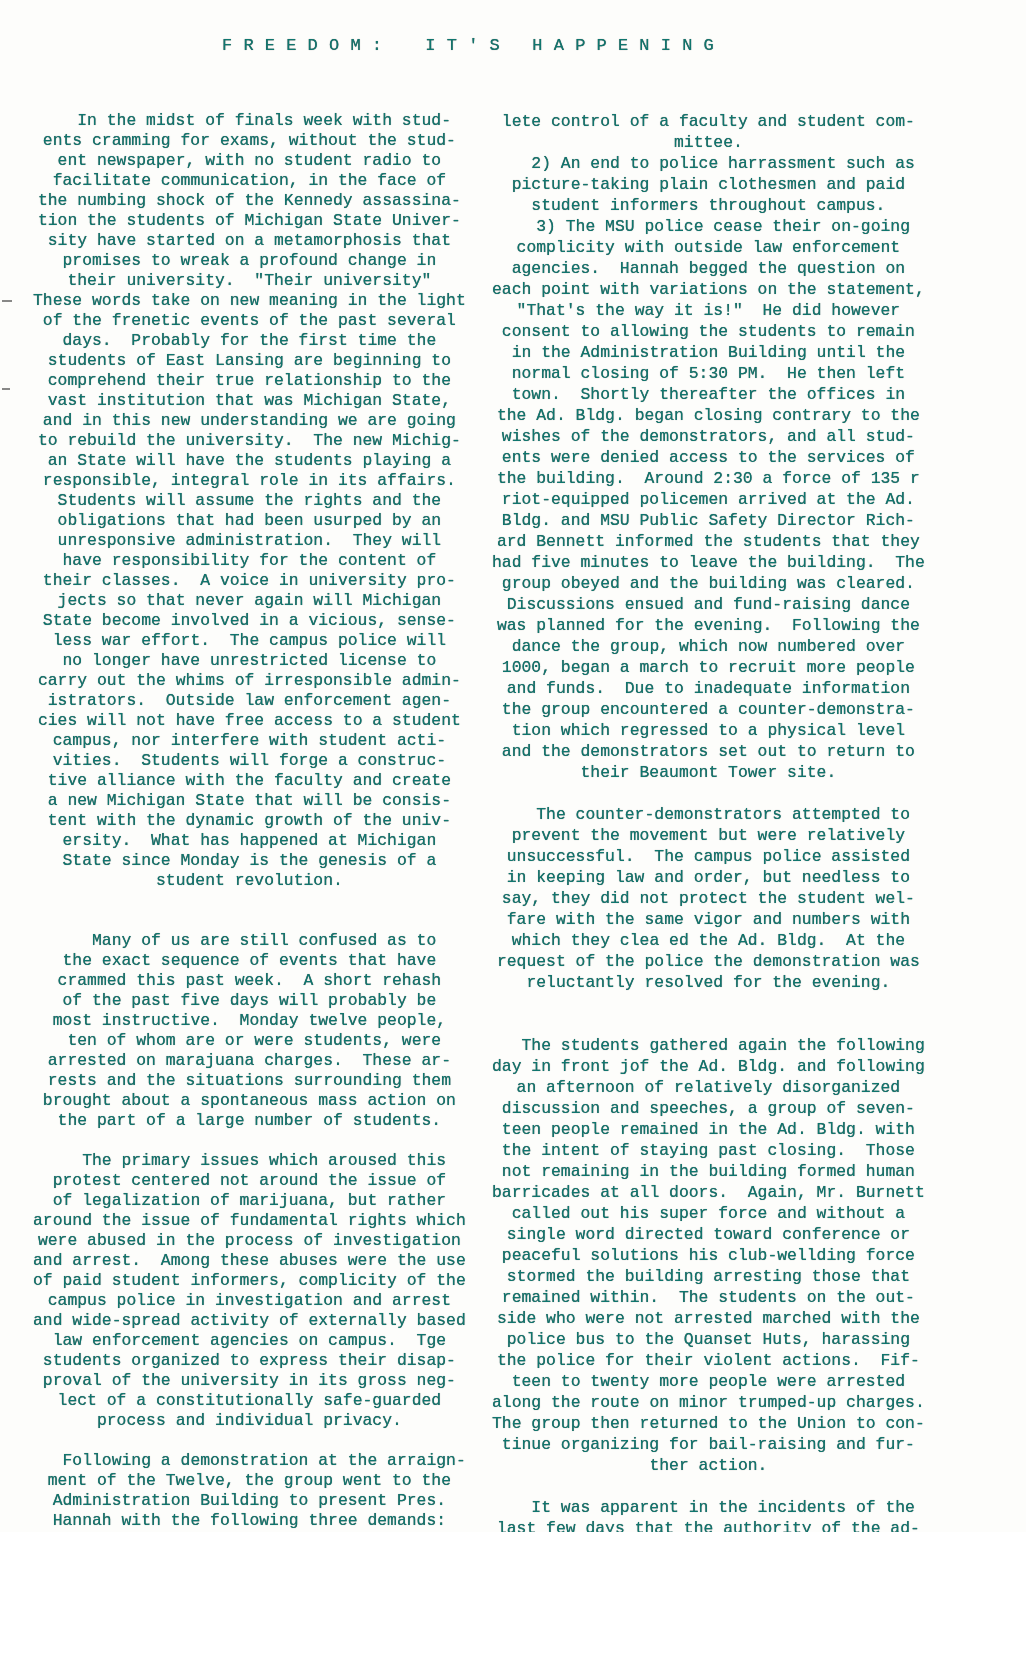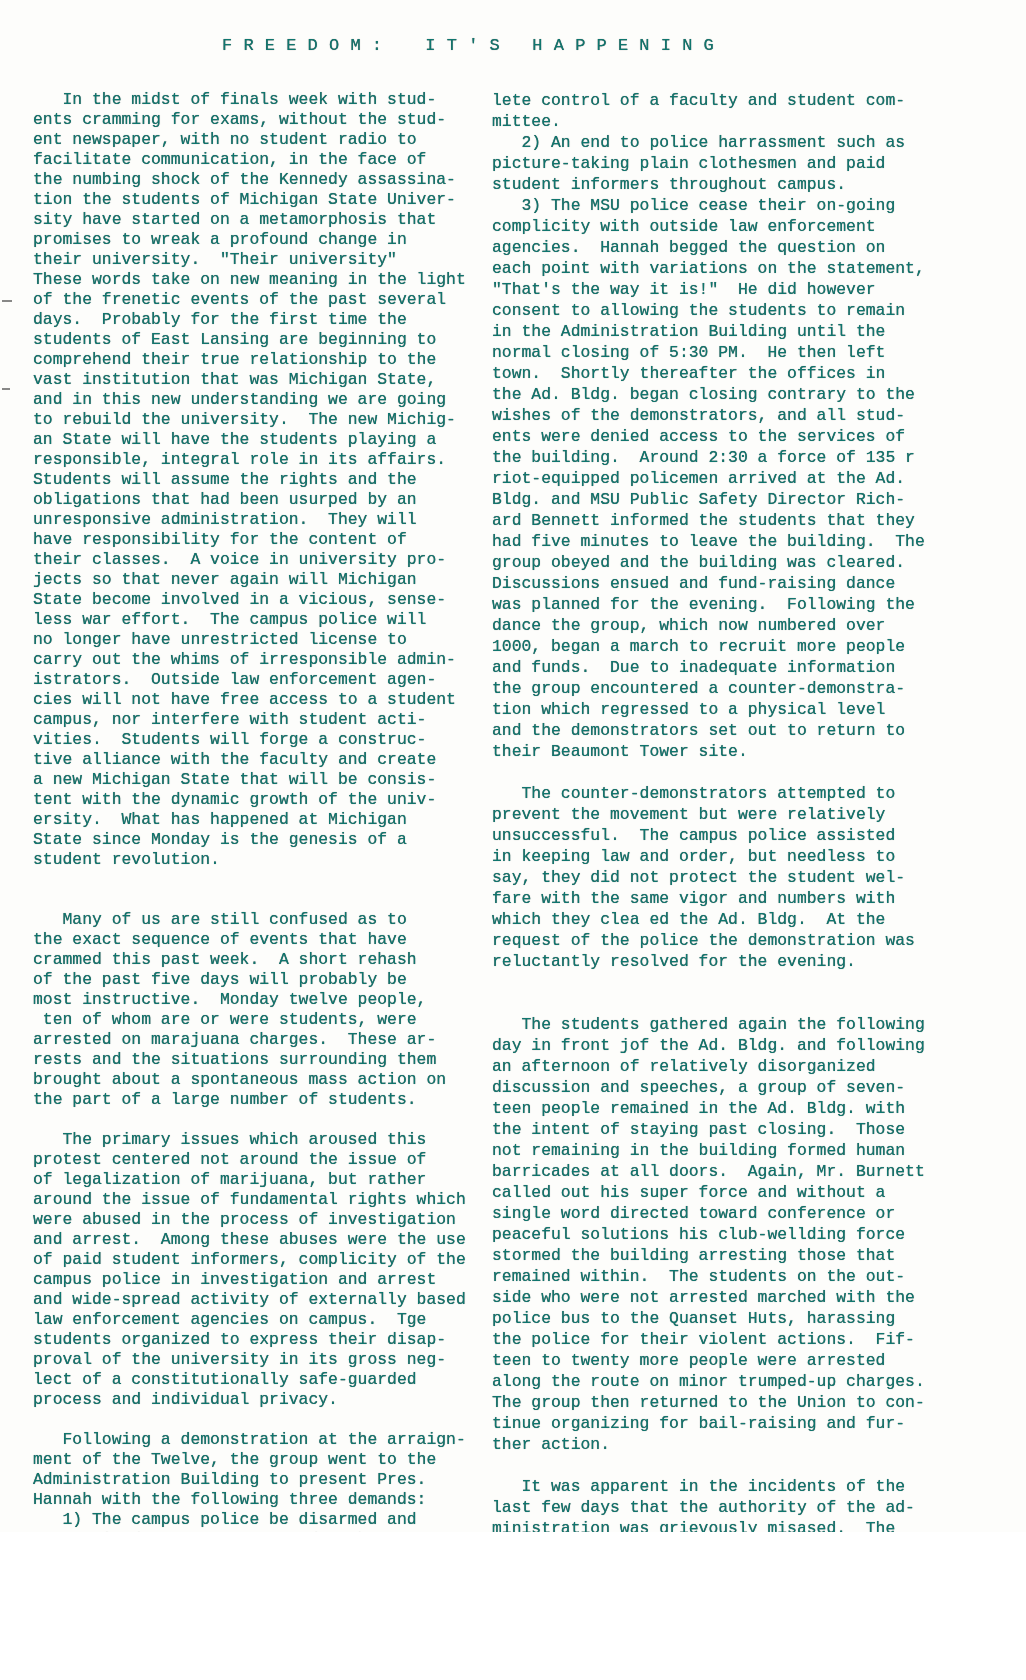--- a/index.html
+++ b/index.html
@@ -18,24 +18,25 @@
   .page-title {
     position:absolute;
     left:222px; top:36px;
     font-size:17px;
     white-space:pre;
     letter-spacing:0.5px;
     text-shadow:0 0 0.7px rgba(10,10,10,0.75);
   }
   .col {
     position:absolute;
-    top:90px;
+    top:111px;
     font-size:16.4px;
     white-space:pre;
     text-shadow:0 0 0.7px rgba(10,10,10,0.7);
+    text-align:center;
   }
   .col-left  { left:33px;  line-height:20px; }
   .col-right { left:492px; line-height:21px; }
   .line { min-height:1em; }
   
   .artifact-dash {
     position:absolute;
     width:10px; height:2px;
     background:rgba(40,40,40,0.55);
   }

